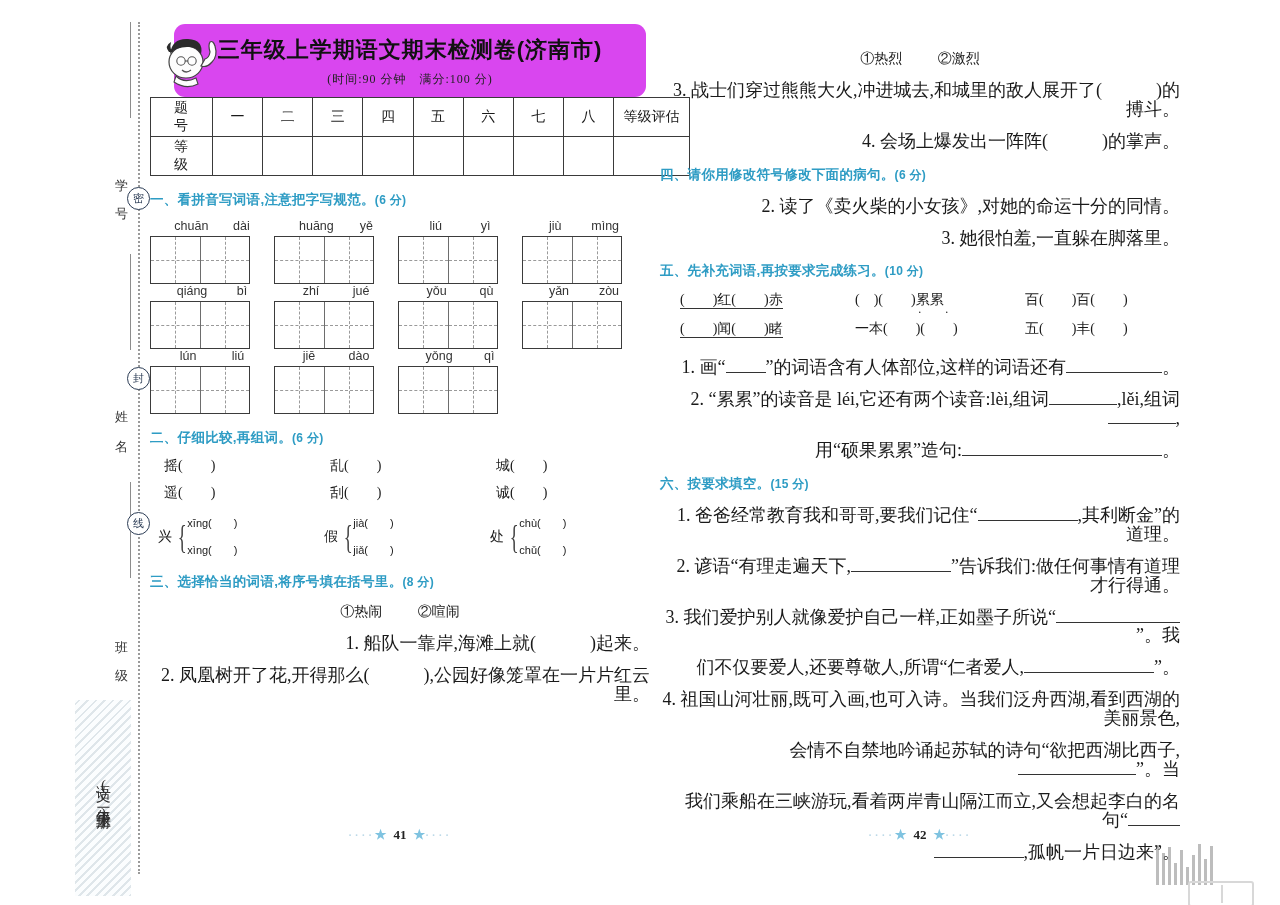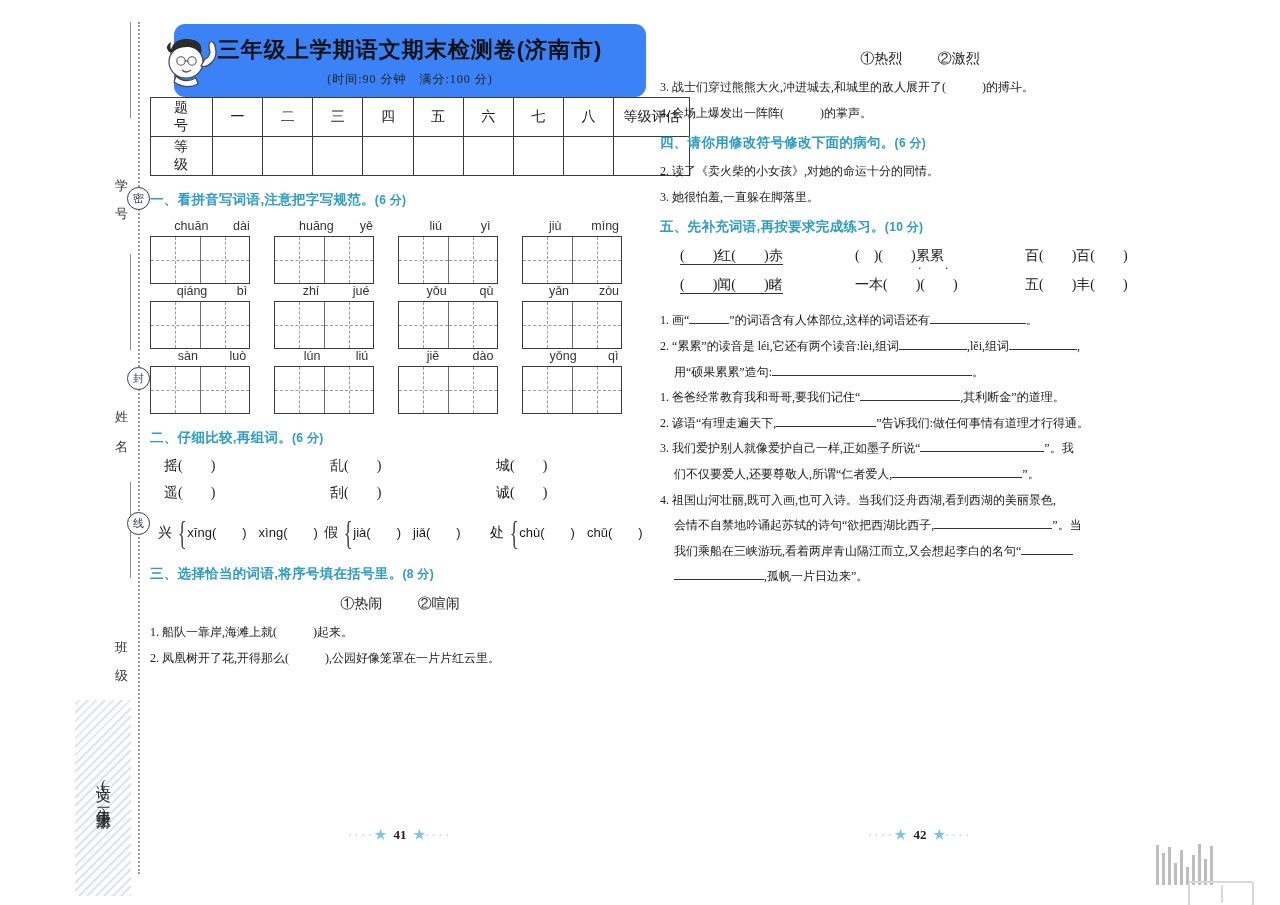--- a/index.html
+++ b/index.html
@@ -45,21 +45,21 @@
     font-size:15px; letter-spacing:2px; color:#2d2d2d;
   }
 
   
   .col-left  { position:absolute; left:150px; top:24px; width:500px; height:855px; }
   .col-right { position:absolute; left:660px; top:24px; width:520px; height:855px; }
 
   
   .banner {
     position:relative; margin-left:24px; width:472px;
-    background:#3b82f6; border-radius:11px;
+    background:#d946ef; border-radius:11px;
     padding:11px 0 9px 0; text-align:center;
   }
   .banner h1 {
     margin:0; font-size:22px; font-weight:bold; letter-spacing:1px;
     font-family:"Liberation Sans", sans-serif; color:#111;
   }
   .banner .sub { margin-top:6px; font-size:12px; color:#222; letter-spacing:1px; }
   .mascot { position:absolute; left:-14px; top:4px; width:66px; height:62px; }
 
   
@@ -105,25 +105,25 @@
   
   .cmp-row { display:flex; margin:9px 0 0 0; font-size:14px; }
   .cmp-item { width:166px; padding-left:14px; }
   .poly-row { display:flex; margin-top:14px; }
   .poly { width:166px; padding-left:8px; display:flex; align-items:center; }
   .poly .ch { font-size:14px; margin-right:2px; }
   .poly .brace {
     font-size:34px; line-height:1; color:#444; font-family:"Liberation Serif", serif;
     transform:scaleX(.55); display:inline-block; margin-right:-3px;
   }
-  .poly .rows { display:flex; flex-direction:row; gap:12px; font-size:13px; }
+  .poly .rows { display:flex; flex-direction:column; gap:12px; font-size:11px; }
   .poly .rows .pyname { font-family:"Liberation Sans", sans-serif; }
 
   
-  .q { font-size:12px; line-height:1.05; margin:13px 0; }
+  .q { font-size:18px; line-height:1.05; margin:13px 0;text-align:right; }
   .q.indent { padding-left:14px; }
   .opts { text-align:center; font-size:14px; margin:12px 0; }
   .opts span { margin:0 16px;text-align:center; }
   .u { display:inline-block; border-bottom:1px solid #333; vertical-align:baseline; }
 
   
   .idiom-row { display:flex; margin:11px 0 0 20px; font-size:14px; }
   .idiom-a { width:175px; }
   .idiom-a .ul { border-bottom:1px solid #333; padding-bottom:1px; }
   .idiom-b { width:170px; }
@@ -315,30 +315,20 @@
           <div class="tgrid">
               <div class="half"></div>
               <div class="half"></div>
             </div>
         </div>
       </div>
 
       <div class="py-row">
         <div class="py-cell">
           <div class="py-text">
-              <span>sàn</span>
-              <span>luò</span>
-            </div>
-          <div class="tgrid">
-              <div class="half"></div>
-              <div class="half"></div>
-            </div>
-        </div>
-        <div class="py-cell">
-          <div class="py-text">
               <span>lún</span>
               <span>liú</span>
             </div>
           <div class="tgrid">
               <div class="half"></div>
               <div class="half"></div>
             </div>
         </div>
         <div class="py-cell">
           <div class="py-text">
@@ -464,20 +454,23 @@
       <span>1. 画“</span><span class="u" style="width:40px;"></span><span>”的词语含有人体部位,这样的词语还有</span><span class="u" style="width:96px;"></span><span>。</span>
     </div>
 
     <div class="q">
       <span>2. “累累”的读音是 léi,它还有两个读音:lèi,组词</span><span class="u" style="width:68px;"></span><span>,lěi,组词</span><span class="u" style="width:68px;"></span><span>,</span>
     </div>
     <div class="q indent">
       <span>用“硕果累累”造句:</span><span class="u" style="width:200px;"></span><span>。</span>
     </div>
 
+    <div class="sec">
+      <span>六、按要求填空。</span><span class="pts">(15 分)</span>
+    </div>
 
     <div class="q">
       <span>1. 爸爸经常教育我和哥哥,要我们记住“</span><span class="u" style="width:100px;"></span><span>,其利断金”的道理。</span>
     </div>
 
     <div class="q">
       <span>2. 谚语“有理走遍天下,</span><span class="u" style="width:100px;"></span><span>”告诉我们:做任何事情有道理才行得通。</span>
     </div>
 
     <div class="q">

